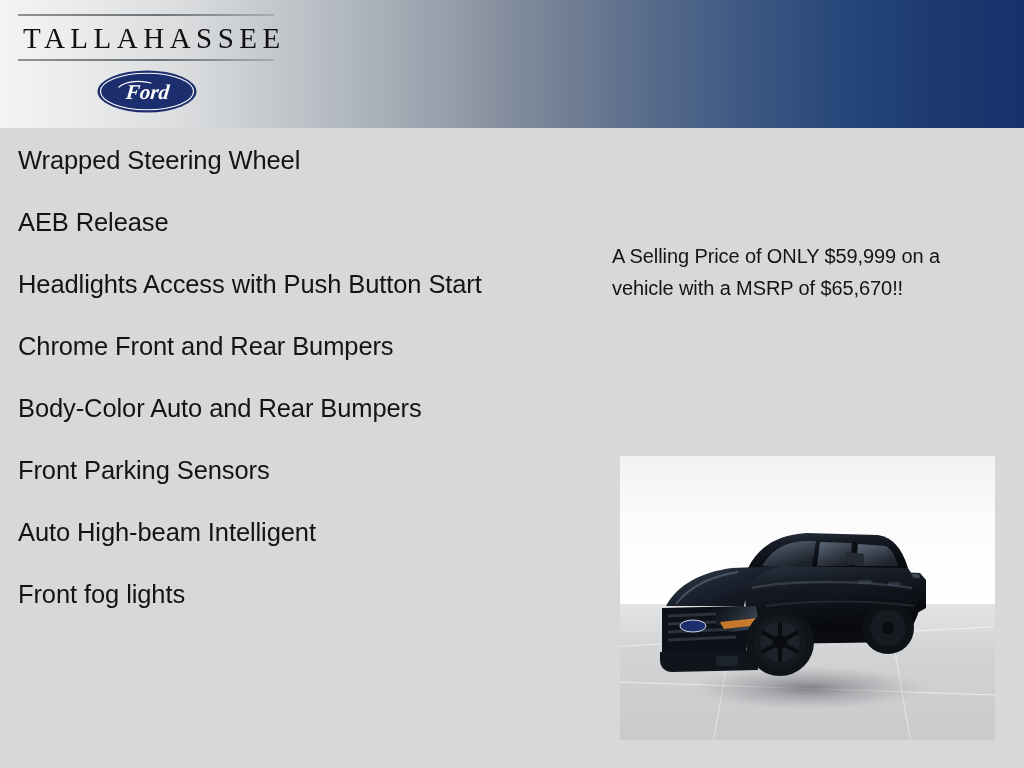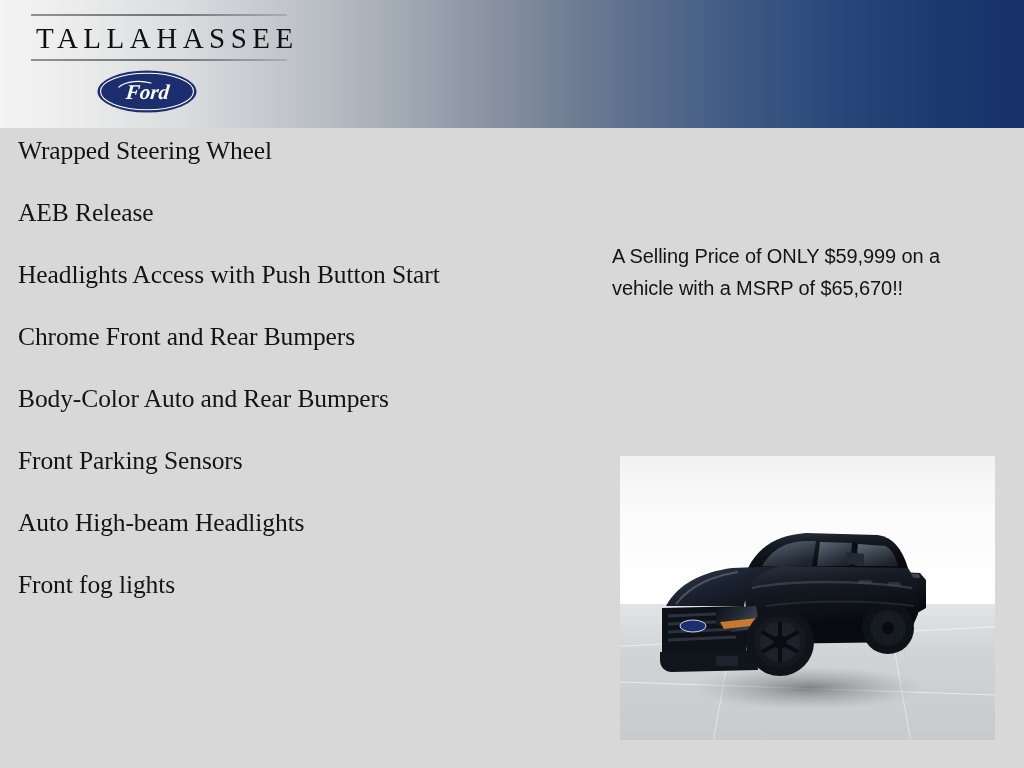--- a/index.html
+++ b/index.html
@@ -52,21 +52,21 @@
         #5c6f8d 62%,
         #3f5a84 72%,
         #27477a 82%,
         #1c3a70 91%,
         #17316a 100%);
     overflow: hidden;
   }
 
   .brand-block {
     position: absolute;
-    left: 31px;
+    left: 18px;
     top: 14px;
     width: 256px;
     text-align: center;
   }
 
   .rule {
     width: 100%;
     height: 2px;
     background: linear-gradient(to right, #8e9296, #6f7478 55%, #a9adb1);
   }
@@ -102,23 +102,22 @@
     color: #f3f6f9;
     letter-spacing: 0.3px;
     white-space: nowrap;
     text-shadow: 0 1px 1px rgba(0,0,0,0.25);
   }
 
   
   .features {
     position: absolute;
     left: 18px;
-    top: 135px;
+    top: 144px;
     width: 560px;
-    font-family: Liberation Serif, serif;
   }
   .feature-item {
     font-size: 25.5px;
     line-height: 32px;
     color: #141414;
     margin-bottom: 30px;
     letter-spacing: -0.1px;
   }
   .feature-item:last-child { margin-bottom: 16px; }
 
@@ -213,21 +212,21 @@
 
   </div>
 
   <div class="features">
     <div class="feature-item">Wrapped Steering Wheel</div>
     <div class="feature-item">AEB Release</div>
     <div class="feature-item">Headlights Access with Push Button Start</div>
     <div class="feature-item">Chrome Front and Rear Bumpers</div>
     <div class="feature-item">Body-Color Auto and Rear Bumpers</div>
     <div class="feature-item">Front Parking Sensors</div>
-    <div class="feature-item">Auto High-beam Headlights</div>
+    <div class="feature-item">Auto High-beam Intelligent</div>
     <div class="feature-item">Front fog lights</div>
   </div>
 
   <div class="price-callout">A Selling Price of ONLY $59,999 on a vehicle with a MSRP of $65,670!!</div>
 
   <div class="vehicle-photo">
     <div class="photo-sky"></div>
     <div class="photo-floor"></div>
     <div class="floor-seam" style="left:28%;top:52%;height:48%;transform:rotate(10deg);"></div>
     <div class="floor-seam" style="left:74%;top:52%;height:48%;transform:rotate(-10deg);"></div>

